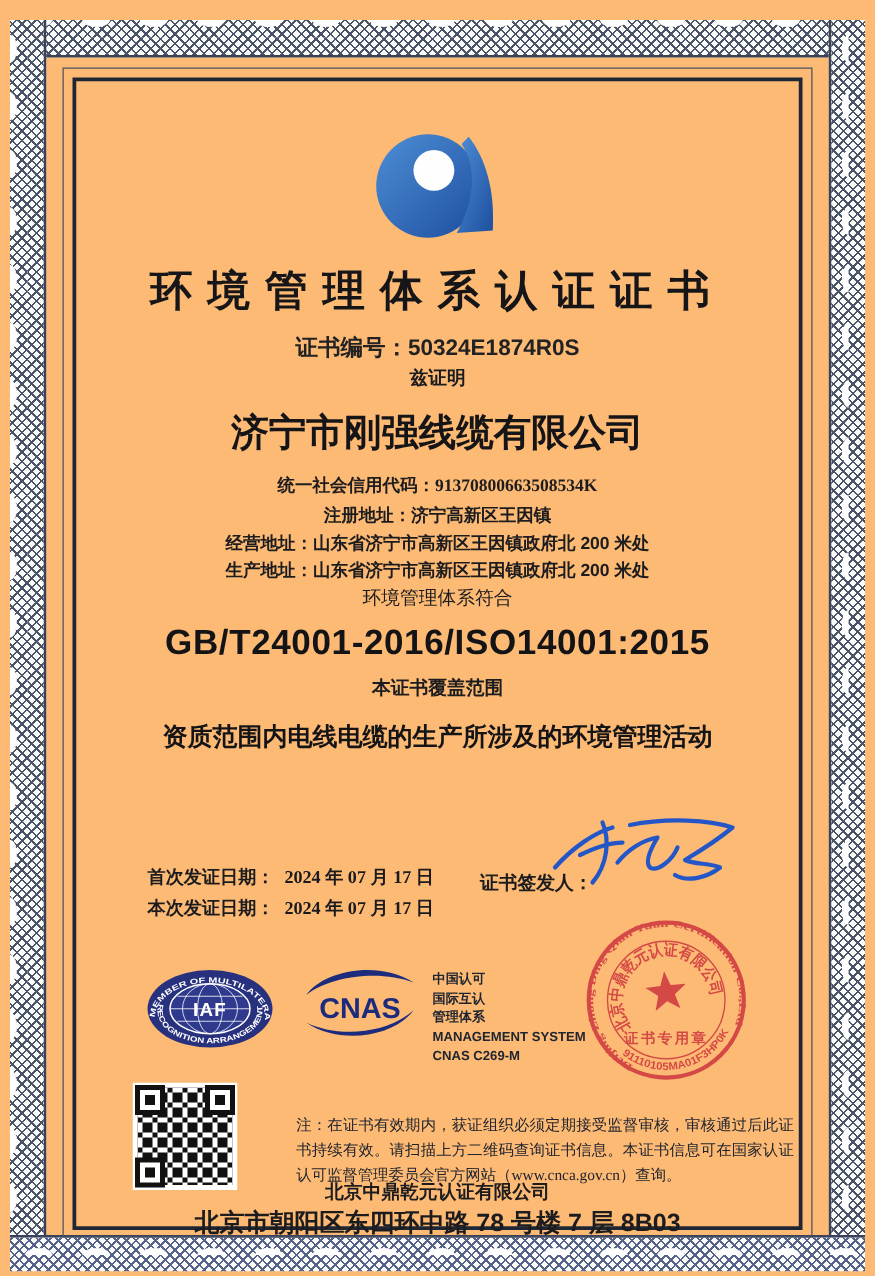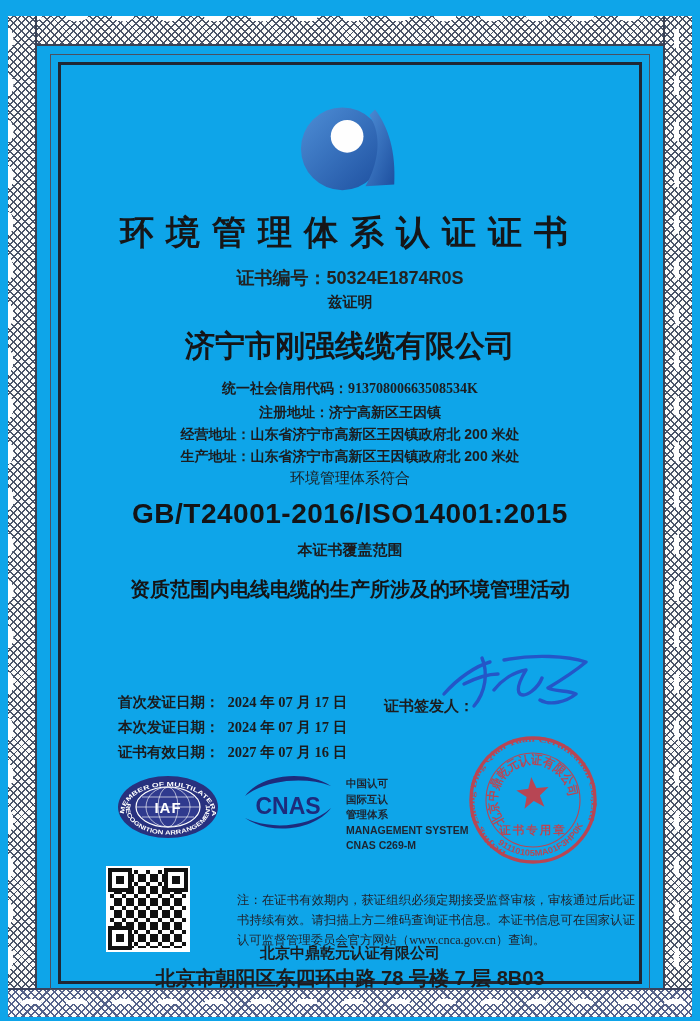--- a/index.html
+++ b/index.html
@@ -1,16 +1,16 @@
 <!DOCTYPE html>
 <html><head>
 <meta charset="utf-8">
 <style>
   html,body{margin:0;padding:0;background:#e8e8e6;}
-  .page{position:relative;width:700px;height:1021px;margin:0 auto;background:#0ea5e9;overflow:hidden;
+  .page{position:relative;width:700px;height:1021px;margin:0 auto;background:#fdba74;overflow:hidden;
         font-family:"Liberation Sans",sans-serif;color:#1c1c1e;}
   .abs{position:absolute;}
   
   .band{position:absolute;
     background-image:
       repeating-linear-gradient(45deg,#4a5468 0 1.4px,transparent 1.4px 5.5px),
       repeating-linear-gradient(-45deg,#4a5468 0 1.4px,transparent 1.4px 5.5px);
     background-color:#fbfbf9;}
   .band-top{left:8px;top:16px;width:684px;height:28px;border-bottom:2px solid #3a4254;
     background-image:radial-gradient(ellipse 18px 9px at 50% 0%, #fff 60%, rgba(255,255,255,0) 62%),
@@ -111,23 +111,20 @@
   <div class="abs ctr scopelabel">本证书覆盖范围</div>
   <div class="abs ctr scope">资质范围内电线电缆的生产所涉及的环境管理活动</div>
 
   <div class="abs dates">
     <div class="row">
       <span class="lab">首次发证日期：</span><span>2024 年 07 月 17 日</span>
     </div>
     <div class="row">
       <span class="lab">本次发证日期：</span><span>2024 年 07 月 17 日</span>
     </div>
-    <div class="row">
-      <span class="lab">证书有效日期：</span><span>2027 年 07 月 16 日</span>
-    </div>
   </div>
 
   <div class="abs signer">证书签发人：</div>
 
   <div class="abs" style="left:428px;top:648px;width:170px;height:72px;">
     <svg width="170" height="72" viewBox="0 0 170 72">
       <g fill="none" stroke="#2456c8" stroke-width="3.4" stroke-linecap="round" stroke-linejoin="round">
         <path d="M16,46 C30,30 48,18 62,14 M36,36 C48,30 60,26 70,26 M54,10 C60,24 58,44 46,58"></path>
         <path d="M66,42 C74,32 86,24 98,22 C92,32 88,42 92,46 C98,50 110,40 114,30"></path>
         <path d="M76,12 C106,6 140,8 158,14 C146,24 130,34 120,40 C128,44 140,42 148,46 C138,54 122,58 112,52"></path>

